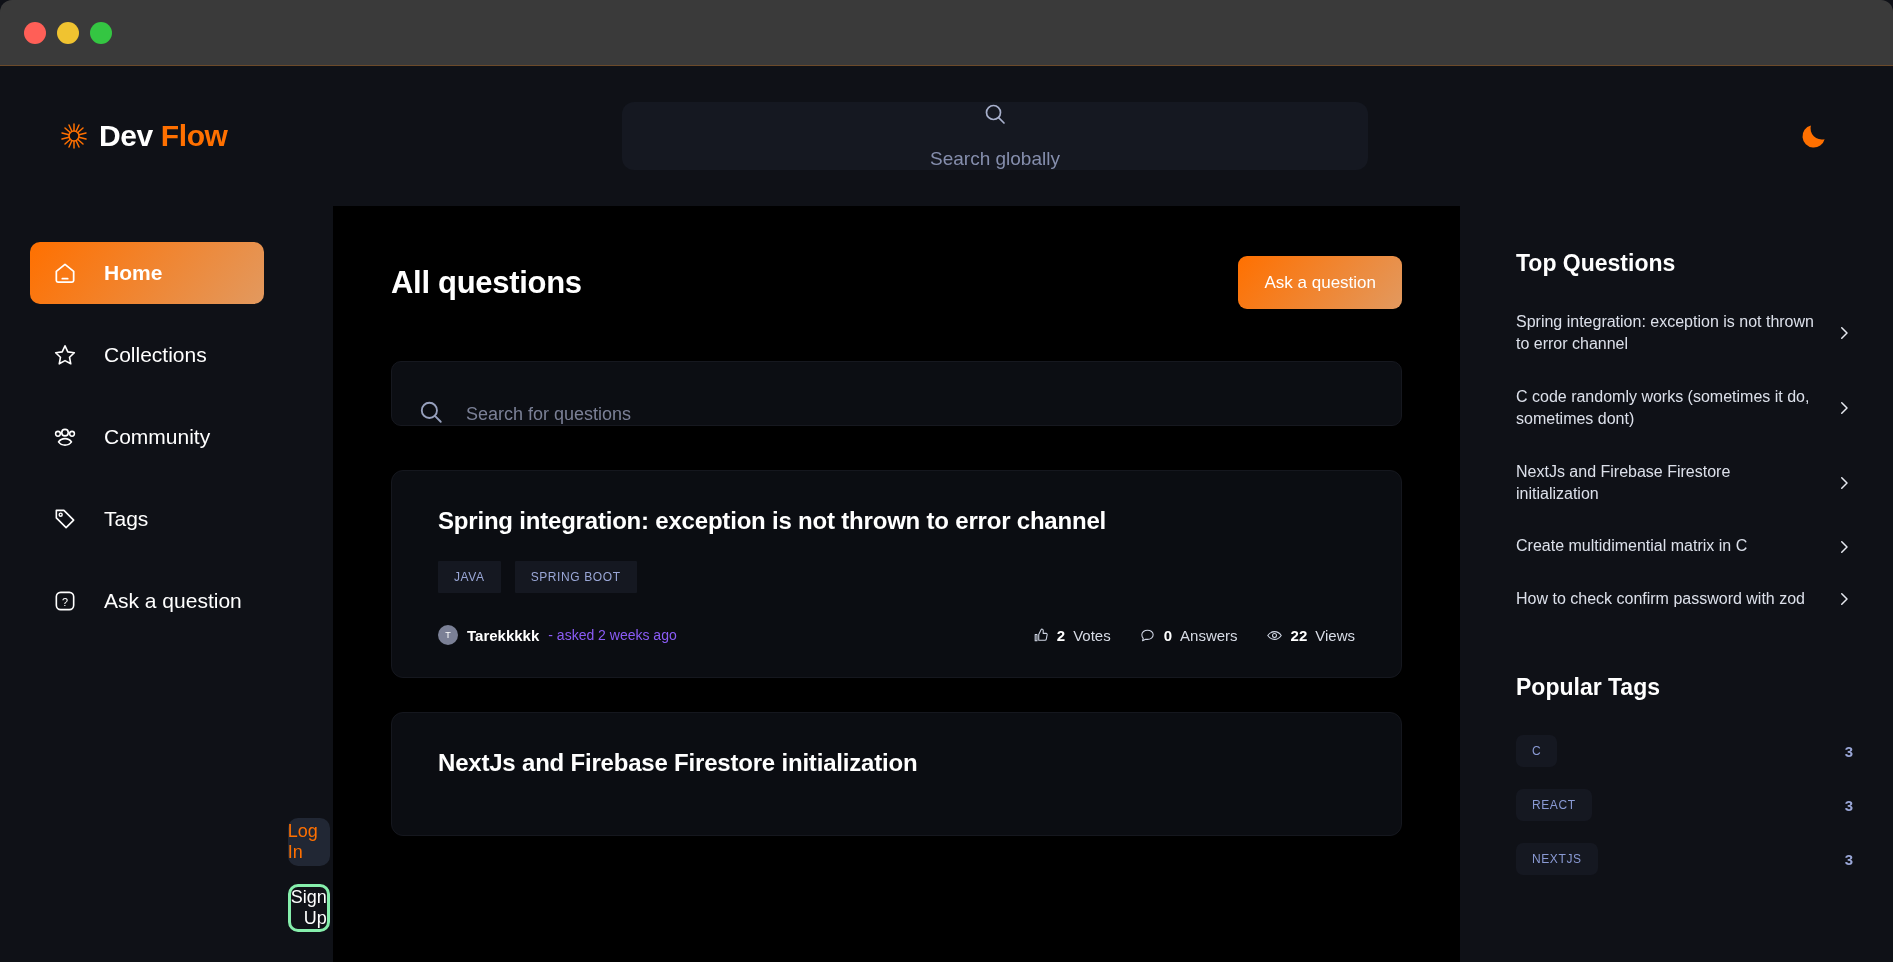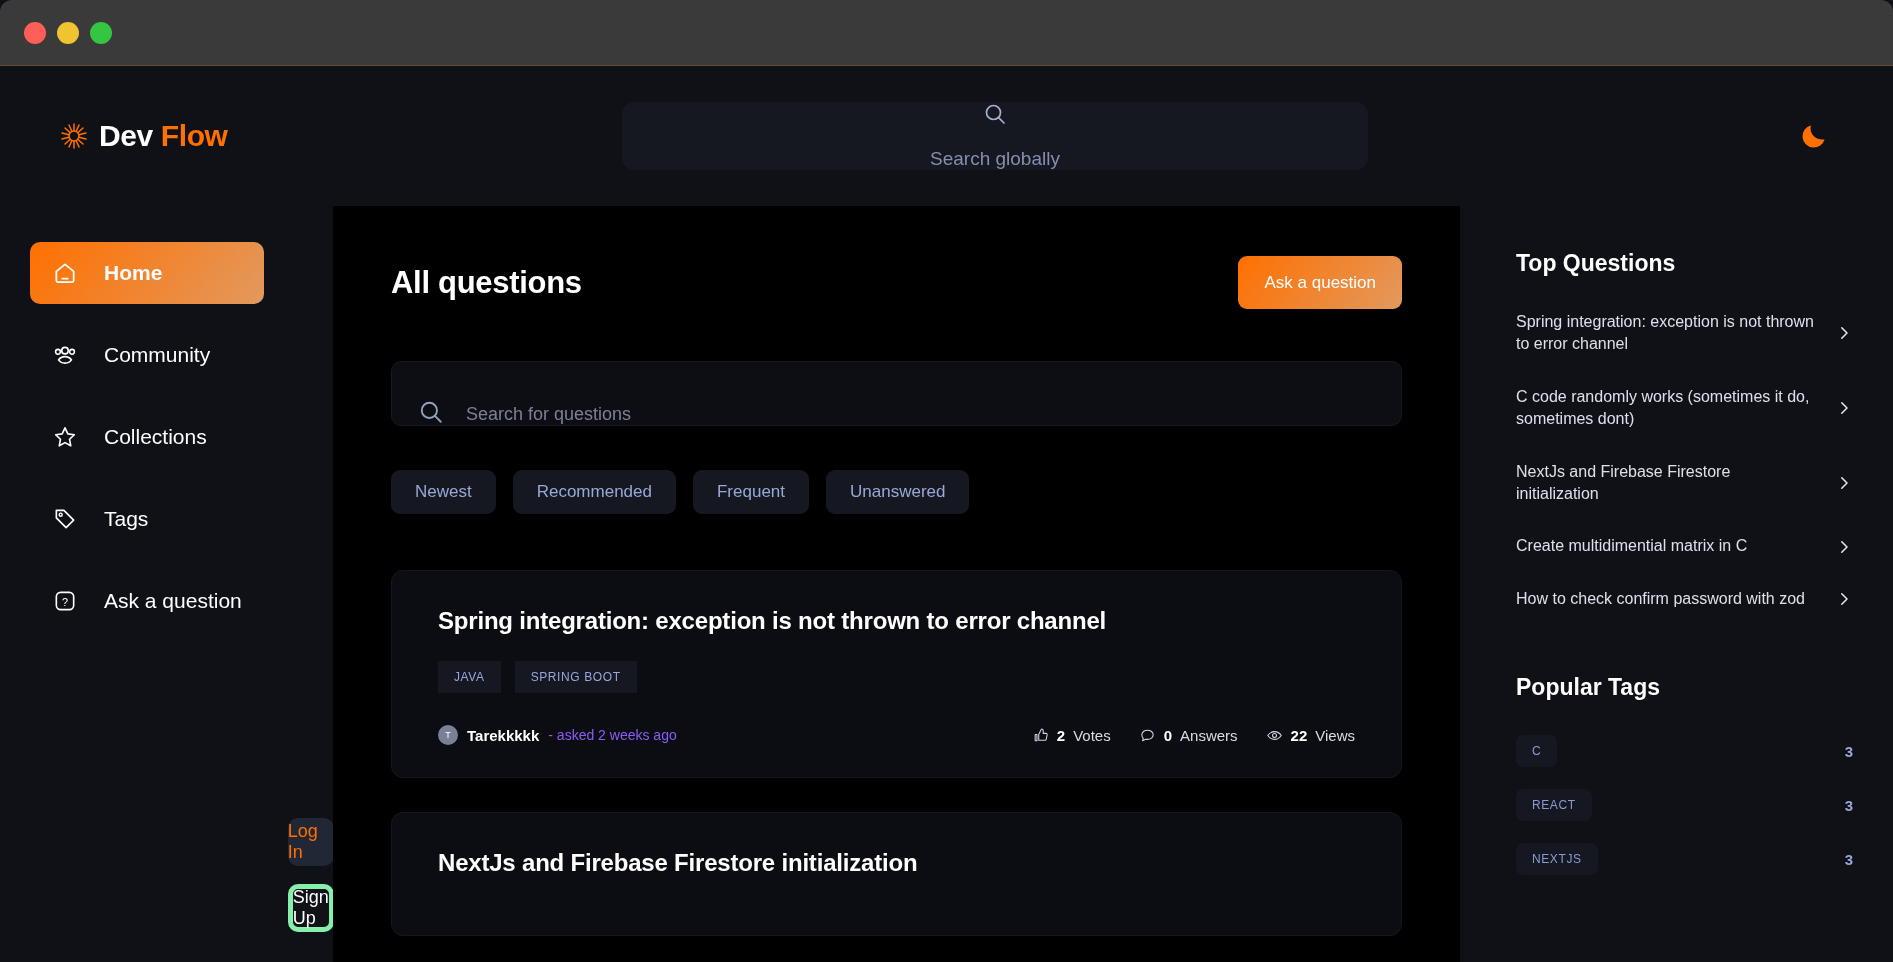--- a/index.html
+++ b/index.html
@@ -109,21 +109,21 @@
     margin-top: auto;
     padding-bottom: 30px;
     display: flex; flex-direction: column; gap: 18px;
   }
   .auth-btn {
     height: 48px; border-radius: 10px;
     display: flex; align-items: center; justify-content: center;
     font-size: 18px; cursor: pointer; margin-left: 24px;
   }
   .auth-btn.login { background: #212734; color: #ff7000; }
-  .auth-btn.signup { background: #101218; color: #fff; border: 5px solid #86efac; }
+  .auth-btn.signup { background: #101218; color: #fff; border: 3px solid #86efac; text-align: right; }
 
   
   .main {
     width: 1127px; flex: 0 0 1127px;
     background: #000;
     padding: 50px 58px 0 58px;
     overflow: hidden;
   }
   .main-head {
     display: flex; align-items: center; justify-content: space-between;
@@ -284,33 +284,33 @@
           <div class="nav-item active">
             <svg class="nav-icon" viewBox="0 0 24 24" fill="none">
               <path d="M4 10.5 12 4l8 6.5V19a1.5 1.5 0 0 1-1.5 1.5h-13A1.5 1.5 0 0 1 4 19z" stroke="#fff" stroke-width="1.6" stroke-linejoin="round"></path>
               <line x1="9.5" y1="17.2" x2="14.5" y2="17.2" stroke="#fff" stroke-width="1.6" stroke-linecap="round"></line>
             </svg>
             <span class="nav-label">Home</span>
           </div>
 
           <div class="nav-item">
             <svg class="nav-icon" viewBox="0 0 24 24" fill="none">
+              <path d="M12 3.5l2.6 5.6 6 .8-4.4 4.2 1.1 6L12 17.2 6.7 20.1l1.1-6L3.4 9.9l6-.8z" stroke="#fff" stroke-width="1.5" stroke-linejoin="round"></path>
+            </svg>
+            <span class="nav-label">Collections</span>
+          </div>
+
+          <div class="nav-item">
+            <svg class="nav-icon" viewBox="0 0 24 24" fill="none">
               <circle cx="12" cy="8" r="3" stroke="#fff" stroke-width="1.5"></circle>
               <circle cx="5.5" cy="9" r="2.2" stroke="#fff" stroke-width="1.4"></circle>
               <circle cx="18.5" cy="9" r="2.2" stroke="#fff" stroke-width="1.4"></circle>
               <path d="M6 16.5c1.4-2 3.6-3 6-3s4.6 1 6 3c-1.4 2-3.6 3-6 3s-4.6-1-6-3z" stroke="#fff" stroke-width="1.5" stroke-linejoin="round"></path>
             </svg>
             <span class="nav-label">Community</span>
-          </div>
-
-          <div class="nav-item">
-            <svg class="nav-icon" viewBox="0 0 24 24" fill="none">
-              <path d="M12 3.5l2.6 5.6 6 .8-4.4 4.2 1.1 6L12 17.2 6.7 20.1l1.1-6L3.4 9.9l6-.8z" stroke="#fff" stroke-width="1.5" stroke-linejoin="round"></path>
-            </svg>
-            <span class="nav-label">Collections</span>
           </div>
 
           <div class="nav-item">
             <svg class="nav-icon" viewBox="0 0 24 24" fill="none">
               <path d="M4 4h7l9 9-7 7-9-9z" stroke="#fff" stroke-width="1.5" stroke-linejoin="round"></path>
               <circle cx="8" cy="8" r="1.4" stroke="#fff" stroke-width="1.3"></circle>
             </svg>
             <span class="nav-label">Tags</span>
           </div>
 
@@ -338,26 +338,20 @@
         </div>
 
         <div class="q-search">
           <svg width="26" height="26" viewBox="0 0 24 24" fill="none">
             <circle cx="10.5" cy="10.5" r="7" stroke="#97a0bd" stroke-width="1.7"></circle>
             <line x1="15.6" y1="15.6" x2="21" y2="21" stroke="#97a0bd" stroke-width="1.7" stroke-linecap="round"></line>
           </svg>
           <span class="ph">Search for questions</span>
         </div>
 
-        <div class="filters">
-          <div class="filter-pill">Newest</div>
-          <div class="filter-pill">Recommended</div>
-          <div class="filter-pill">Frequent</div>
-          <div class="filter-pill">Unanswered</div>
-        </div>
 
         <div class="q-card">
           <div class="q-title">Spring integration: exception is not thrown to error channel</div>
           <div class="q-tags">
             <span class="q-tag">JAVA</span>
             <span class="q-tag">SPRING BOOT</span>
           </div>
           <div class="q-foot">
             <div class="q-author">
               <span class="avatar">T</span>

